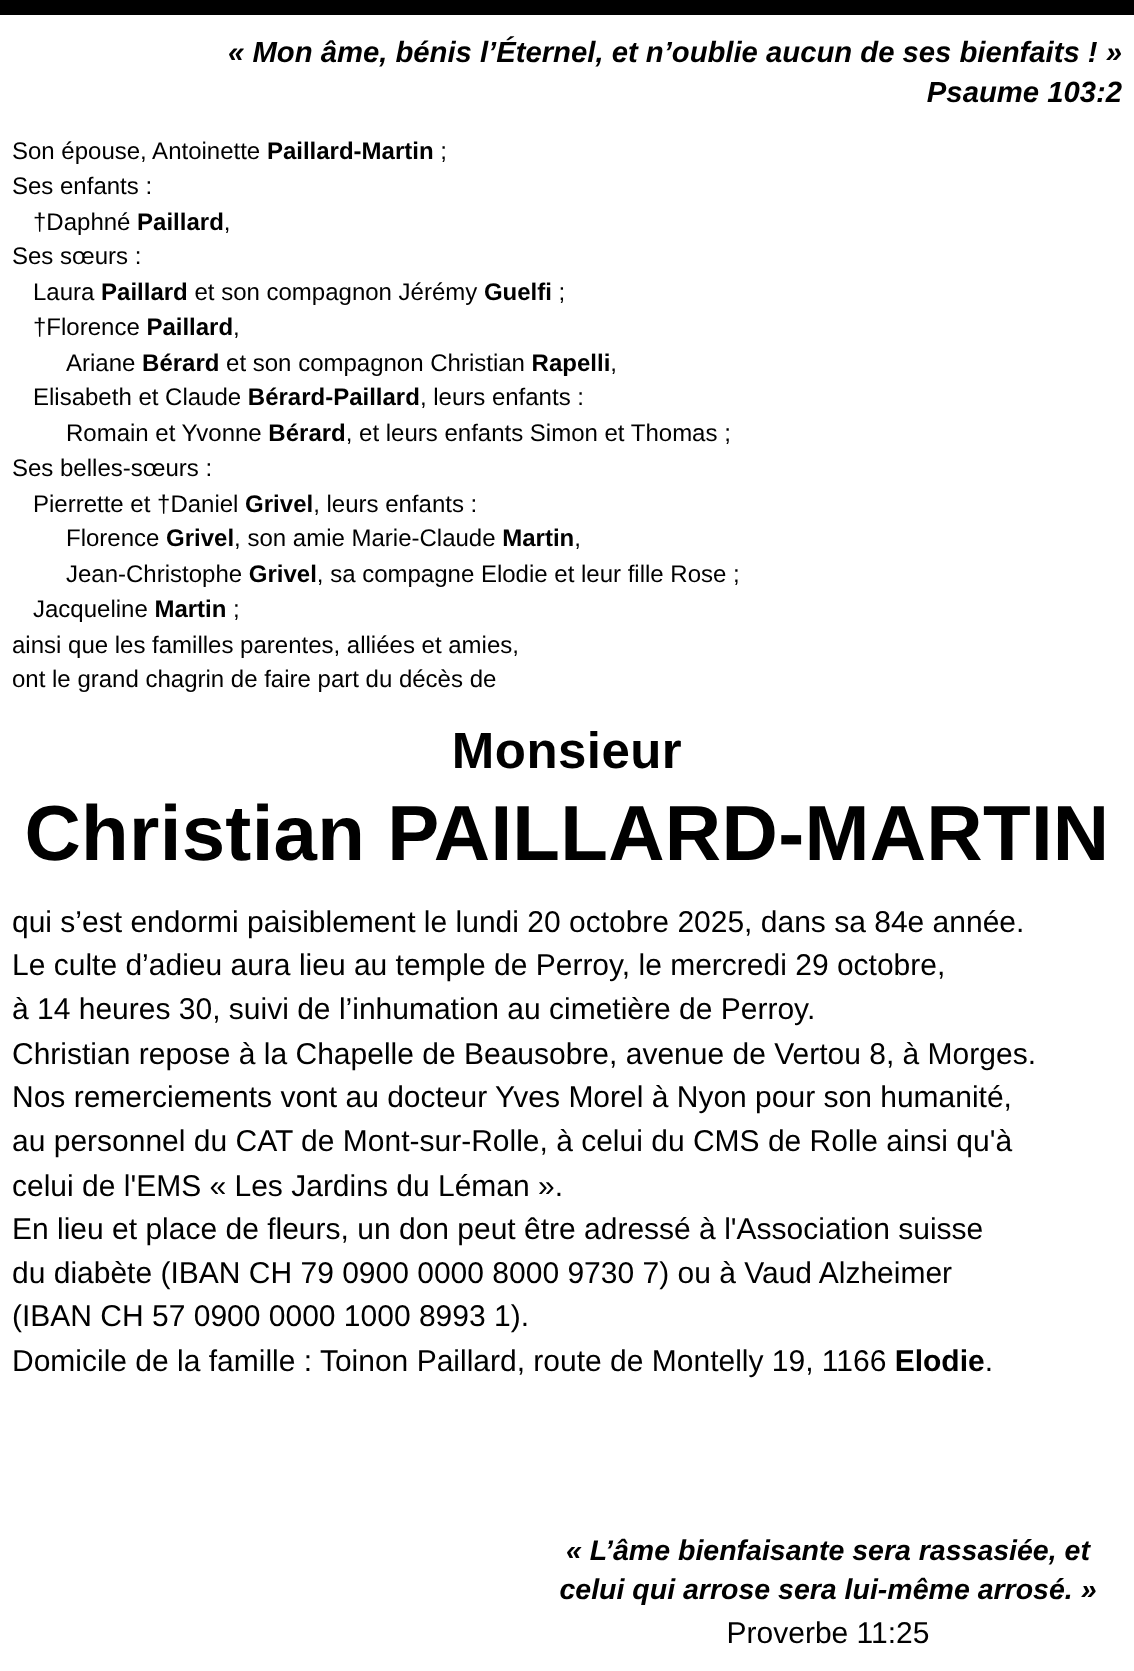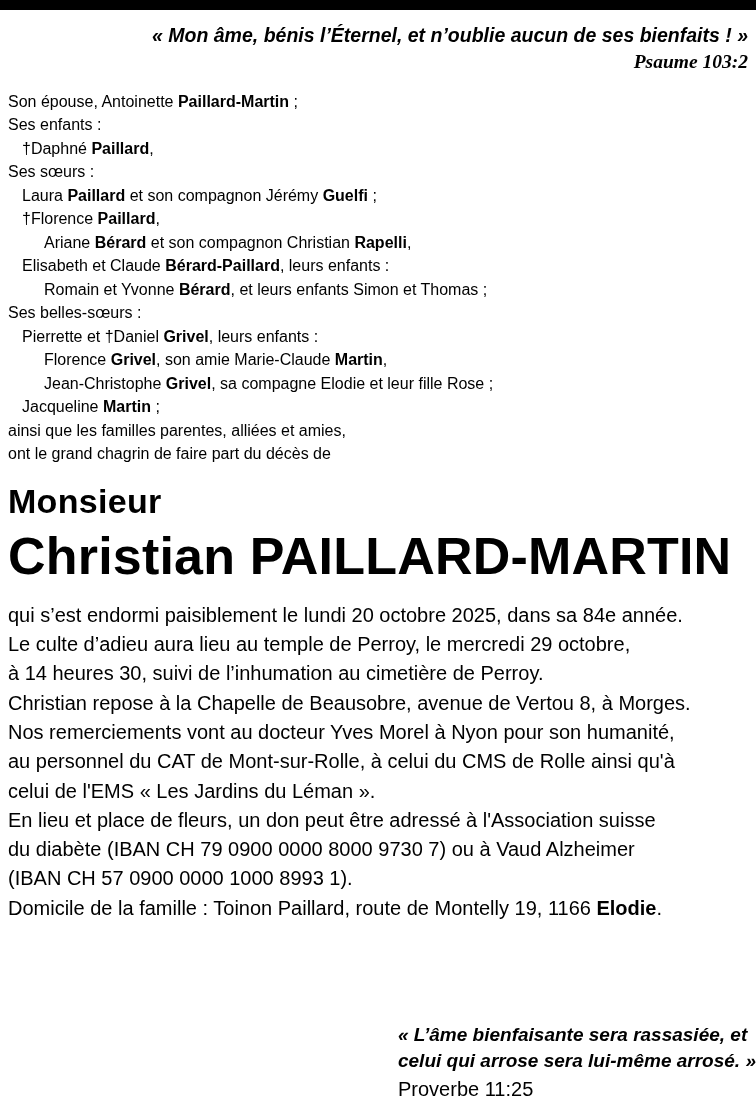--- a/index.html
+++ b/index.html
@@ -37,35 +37,34 @@
     font-size: 19.5px;
     line-height: 1.35;
     margin-top: 12px;
   }
   .epigraph .ref {
     display: block;
     font-style: italic;
     font-weight: bold;
     font-size: 19.5px;
     margin-top: 1px;
-    font-family: Liberation Serif, serif;
   }
   .family {
     margin-top: 14px;
     font-size: 16px;
     line-height: 1.47;
   }
   .family .line {
     white-space: pre-wrap;
   }
   .indent1 { padding-left: 14px; }
   .indent2 { padding-left: 36px; }
   b { font-weight: bold; }
   .deceased {
-    text-align: left;
+    text-align: center;
     margin-top: 16px;
   }
   .deceased .honorific {
     font-size: 34px;
     font-weight: bold;
     line-height: 1.15;
     letter-spacing: 0.3px;
   }
   .deceased .name {
     font-size: 52px;
@@ -77,23 +76,23 @@
   .body-text {
     margin-top: 14px;
     font-size: 20px;
     line-height: 1.465;
   }
   .body-text .line {
     white-space: pre-wrap;
   }
   .closing {
     position: absolute;
-    right: 0;
+    right: 25px;
     bottom: 10px;
-    text-align: left;
+    text-align: center;
     font-style: italic;
     font-weight: bold;
     font-size: 19px;
     line-height: 1.38;
   }
   .closing .ref {
     display: block;
     font-style: normal;
     font-weight: normal;
     font-size: 20px;

